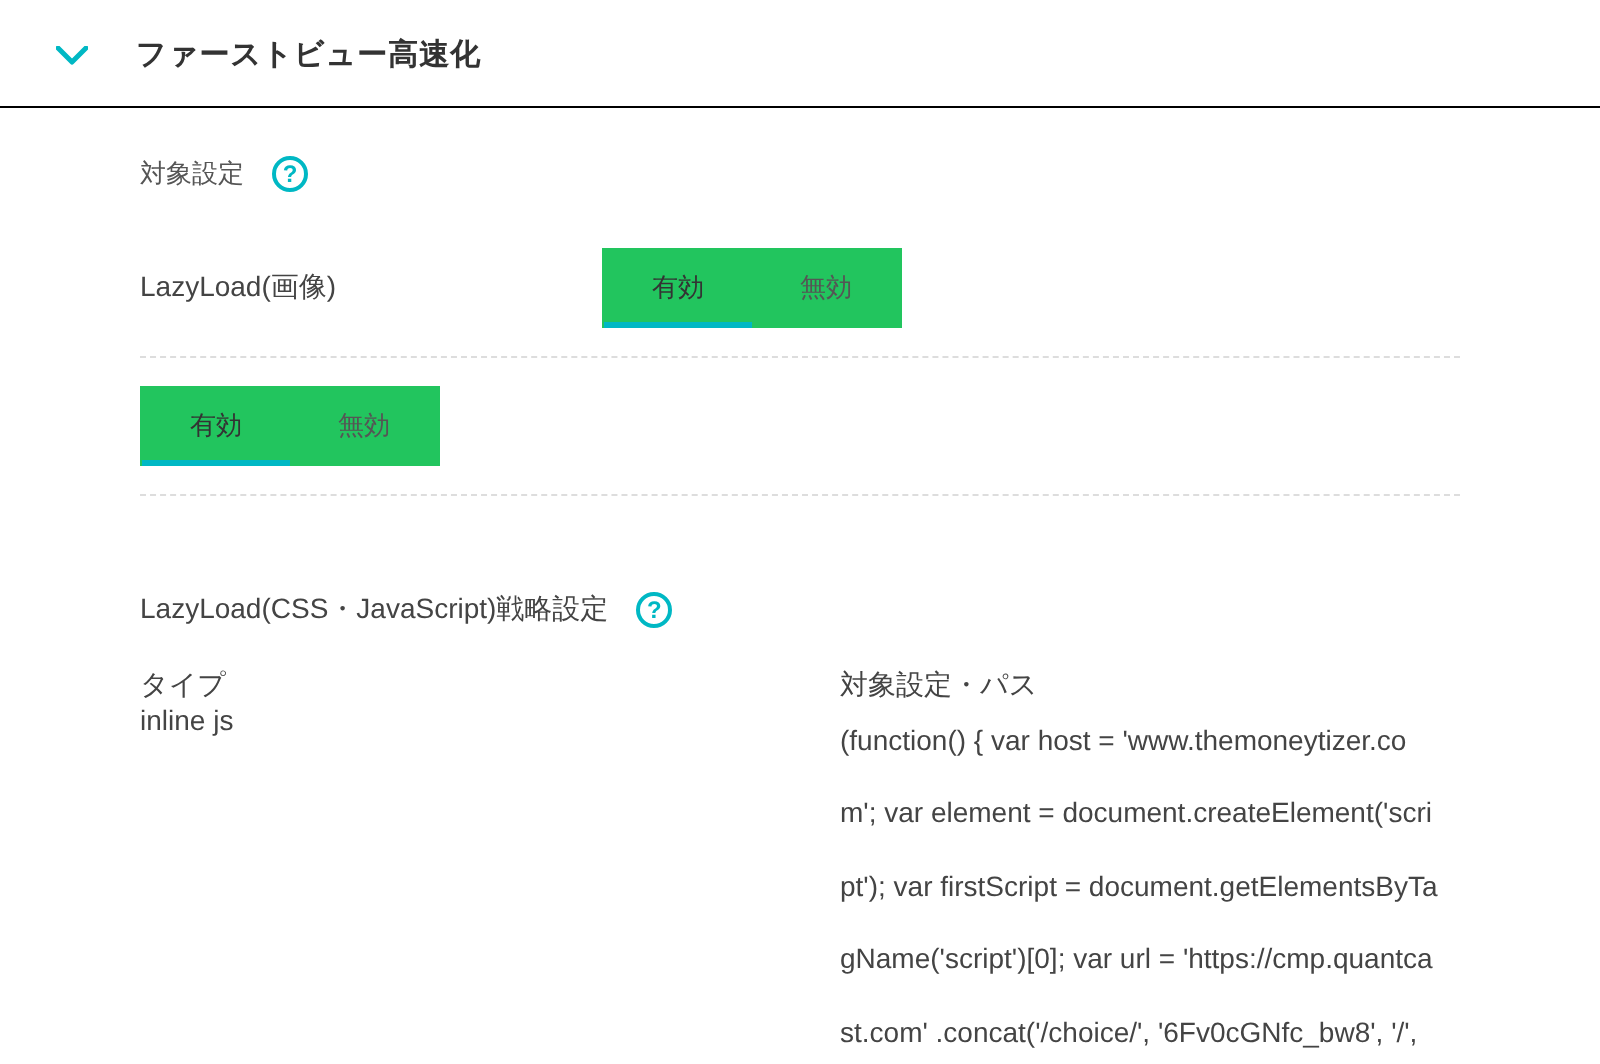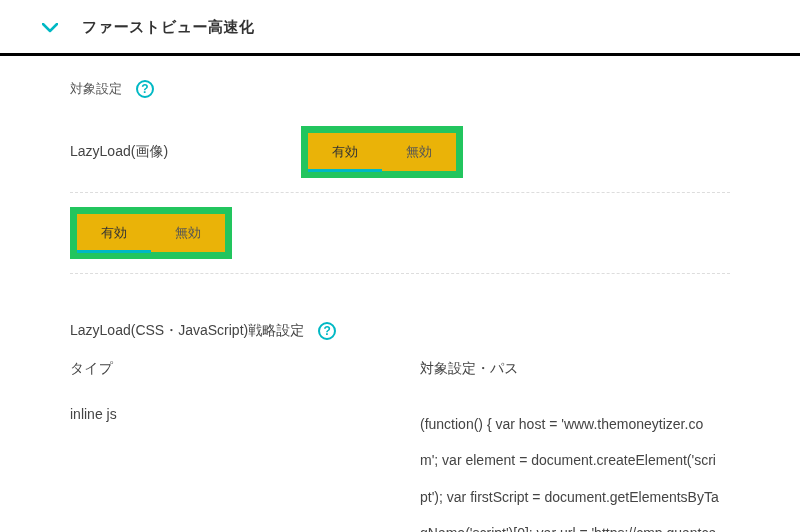--- a/index.html
+++ b/index.html
@@ -11,22 +11,22 @@
       font-family: "Hiragino Kaku Gothic ProN", "メイリオ", Meiryo, sans-serif;
       background: #ffffff;
       width: 800px;
       height: 532px;
       overflow: hidden;
       color: #333;
     }
     .header-row {
       display: flex;
       align-items: center;
-      padding: 18px 30px 16px 42px;
-      border-bottom: 3px solid #000000;
+      padding: 18px 30px 16px 28px;
+      border-bottom: 1px solid #000000;
     }
     .chevron {
       color: #00b8c4;
       margin-right: 24px;
     }
     .chevron svg {
       display: block;
     }
     .header-title {
       font-weight: bold;
@@ -68,22 +68,22 @@
       gap: 11px;
     }
     .setting-label {
       font-size: 14px;
       color: #444;
       width: 220px;
       flex-shrink: 0;
     }
     .toggle-group {
       display: flex;
-      border: 7px solid #22c55e;
-      background: #eab308;
+      border: 1px solid #22c55e;
+      background: #22c55e;
       align-items: center;
     }
     .toggle-option {
       padding: 10px 24px;
       font-size: 13px;
       color: #555;
       cursor: pointer;
       position: relative;
       text-align: center;
       min-width: 74px;
@@ -108,21 +108,20 @@
       align-items: flex-start;
       margin-bottom: 20px;
     }
     .strategy-title {
       font-size: 14px;
       color: #444;
       margin-right: 14px;
     }
     .columns-header {
       display: flex;
-      margin-bottom: 28px;
     }
     .col-type {
       width: 350px;
       flex-shrink: 0;
       font-size: 14px;
       color: #444;
     }
     .col-path {
       flex: 1;
       font-size: 14px;

